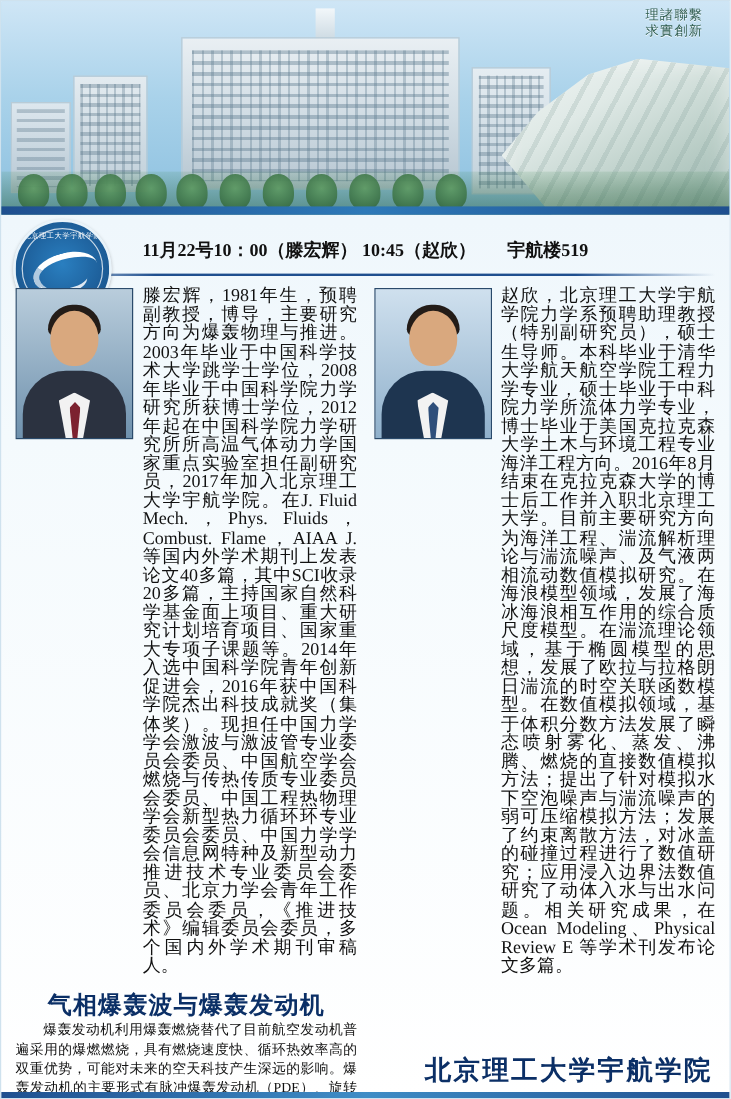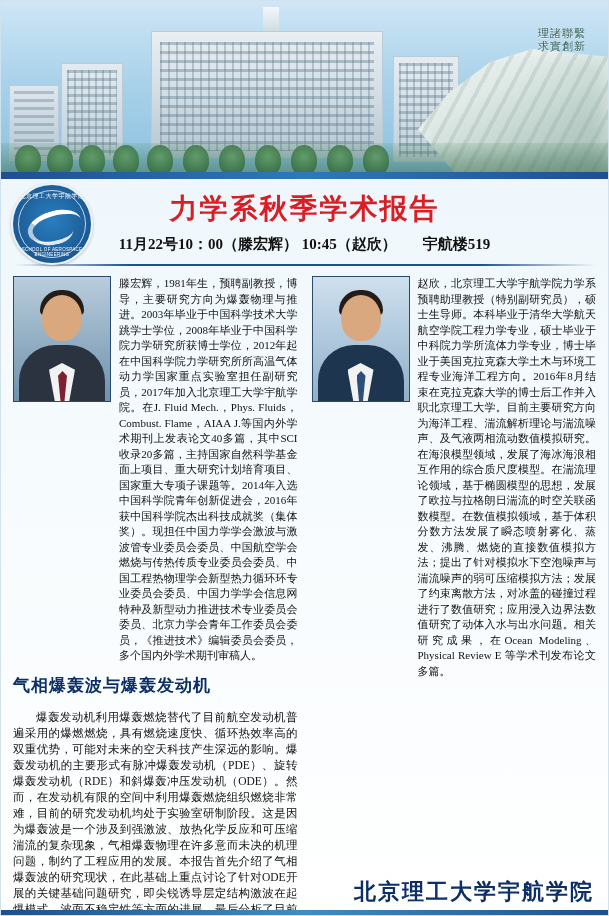--- a/index.html
+++ b/index.html
@@ -90,21 +90,21 @@
     box-shadow: inset 0 0 22px rgba(255,255,255,.6);
   }
   .rock:after {
     content:"";
     position:absolute; inset:0;
     background: repeating-linear-gradient(118deg, rgba(120,150,145,.20) 0 4px, rgba(255,255,255,0) 4px 14px);
     clip-path: inherit;
   }
   .rock-text {
     position: absolute;
-    right: 20px; top: 26px;
+    right: 20px; top: 6px;
     width: 52px;
     text-align: center;
     color: #2f5c4e;
     font-size: 11px;
     line-height: 13px;
     letter-spacing: 1px;
     font-family: "Liberation Serif", serif;
     text-shadow: 0 1px 0 rgba(255,255,255,.8);
     margin-left: 29px;
   }
@@ -283,33 +283,33 @@
     width: 9px; height: 30px;
     margin-left: -4px;
     background: #7c2230;
     clip-path: polygon(50% 0, 100% 16%, 72% 100%, 28% 100%, 0 16%);
   }
   .photo.blue .bg2 { background: linear-gradient(180deg,#cfe0ee 0%, #8fb0cb 100%); }
   .photo.blue .body { background: #1e3550; }
   .photo.blue .tie { background: #2e4e7a; }
 
   .bio-text {
-    font-size: 11px;
+    font-size: 15px;
     line-height: 15.5px;
     text-align: justify;
     color: #111;
     text-indent: 0;
   }
 
   .sec-title {
-    text-align: left;
-    font-size: 17px;
+    text-align: center;
+    font-size: 20px;
     font-weight: bold;
     color: #0b2f66;
-    margin: 10px 0 12px 0;
+    margin: 10px 0 0 0;
     letter-spacing: 1px;
   }
   .body-text {
     font-size: 11.5px;
     line-height: 16px;
     text-align: justify;
     color: #111;
     text-indent: 23px;
   }
 
@@ -360,21 +360,20 @@
 
   <div class="logo">
     <div class="ring"></div>
     <div class="cn">北京理工大学宇航学院</div>
     <div class="swoosh"></div>
     <div class="swoosh2"></div>
     <div class="en">SCHOOL OF AEROSPACE ENGINEERING</div>
   </div>
 
   <div class="titlewrap">
-    <div class="title">力学系秋季学术报告</div>
     <div class="subline">
       <div class="when">11月22号10：00（滕宏辉）  10:45（赵欣）</div>
       <div class="room">宇航楼519</div>
     </div>
   </div>
 
   <div class="rule"></div>
 
   <div class="cols">
 

